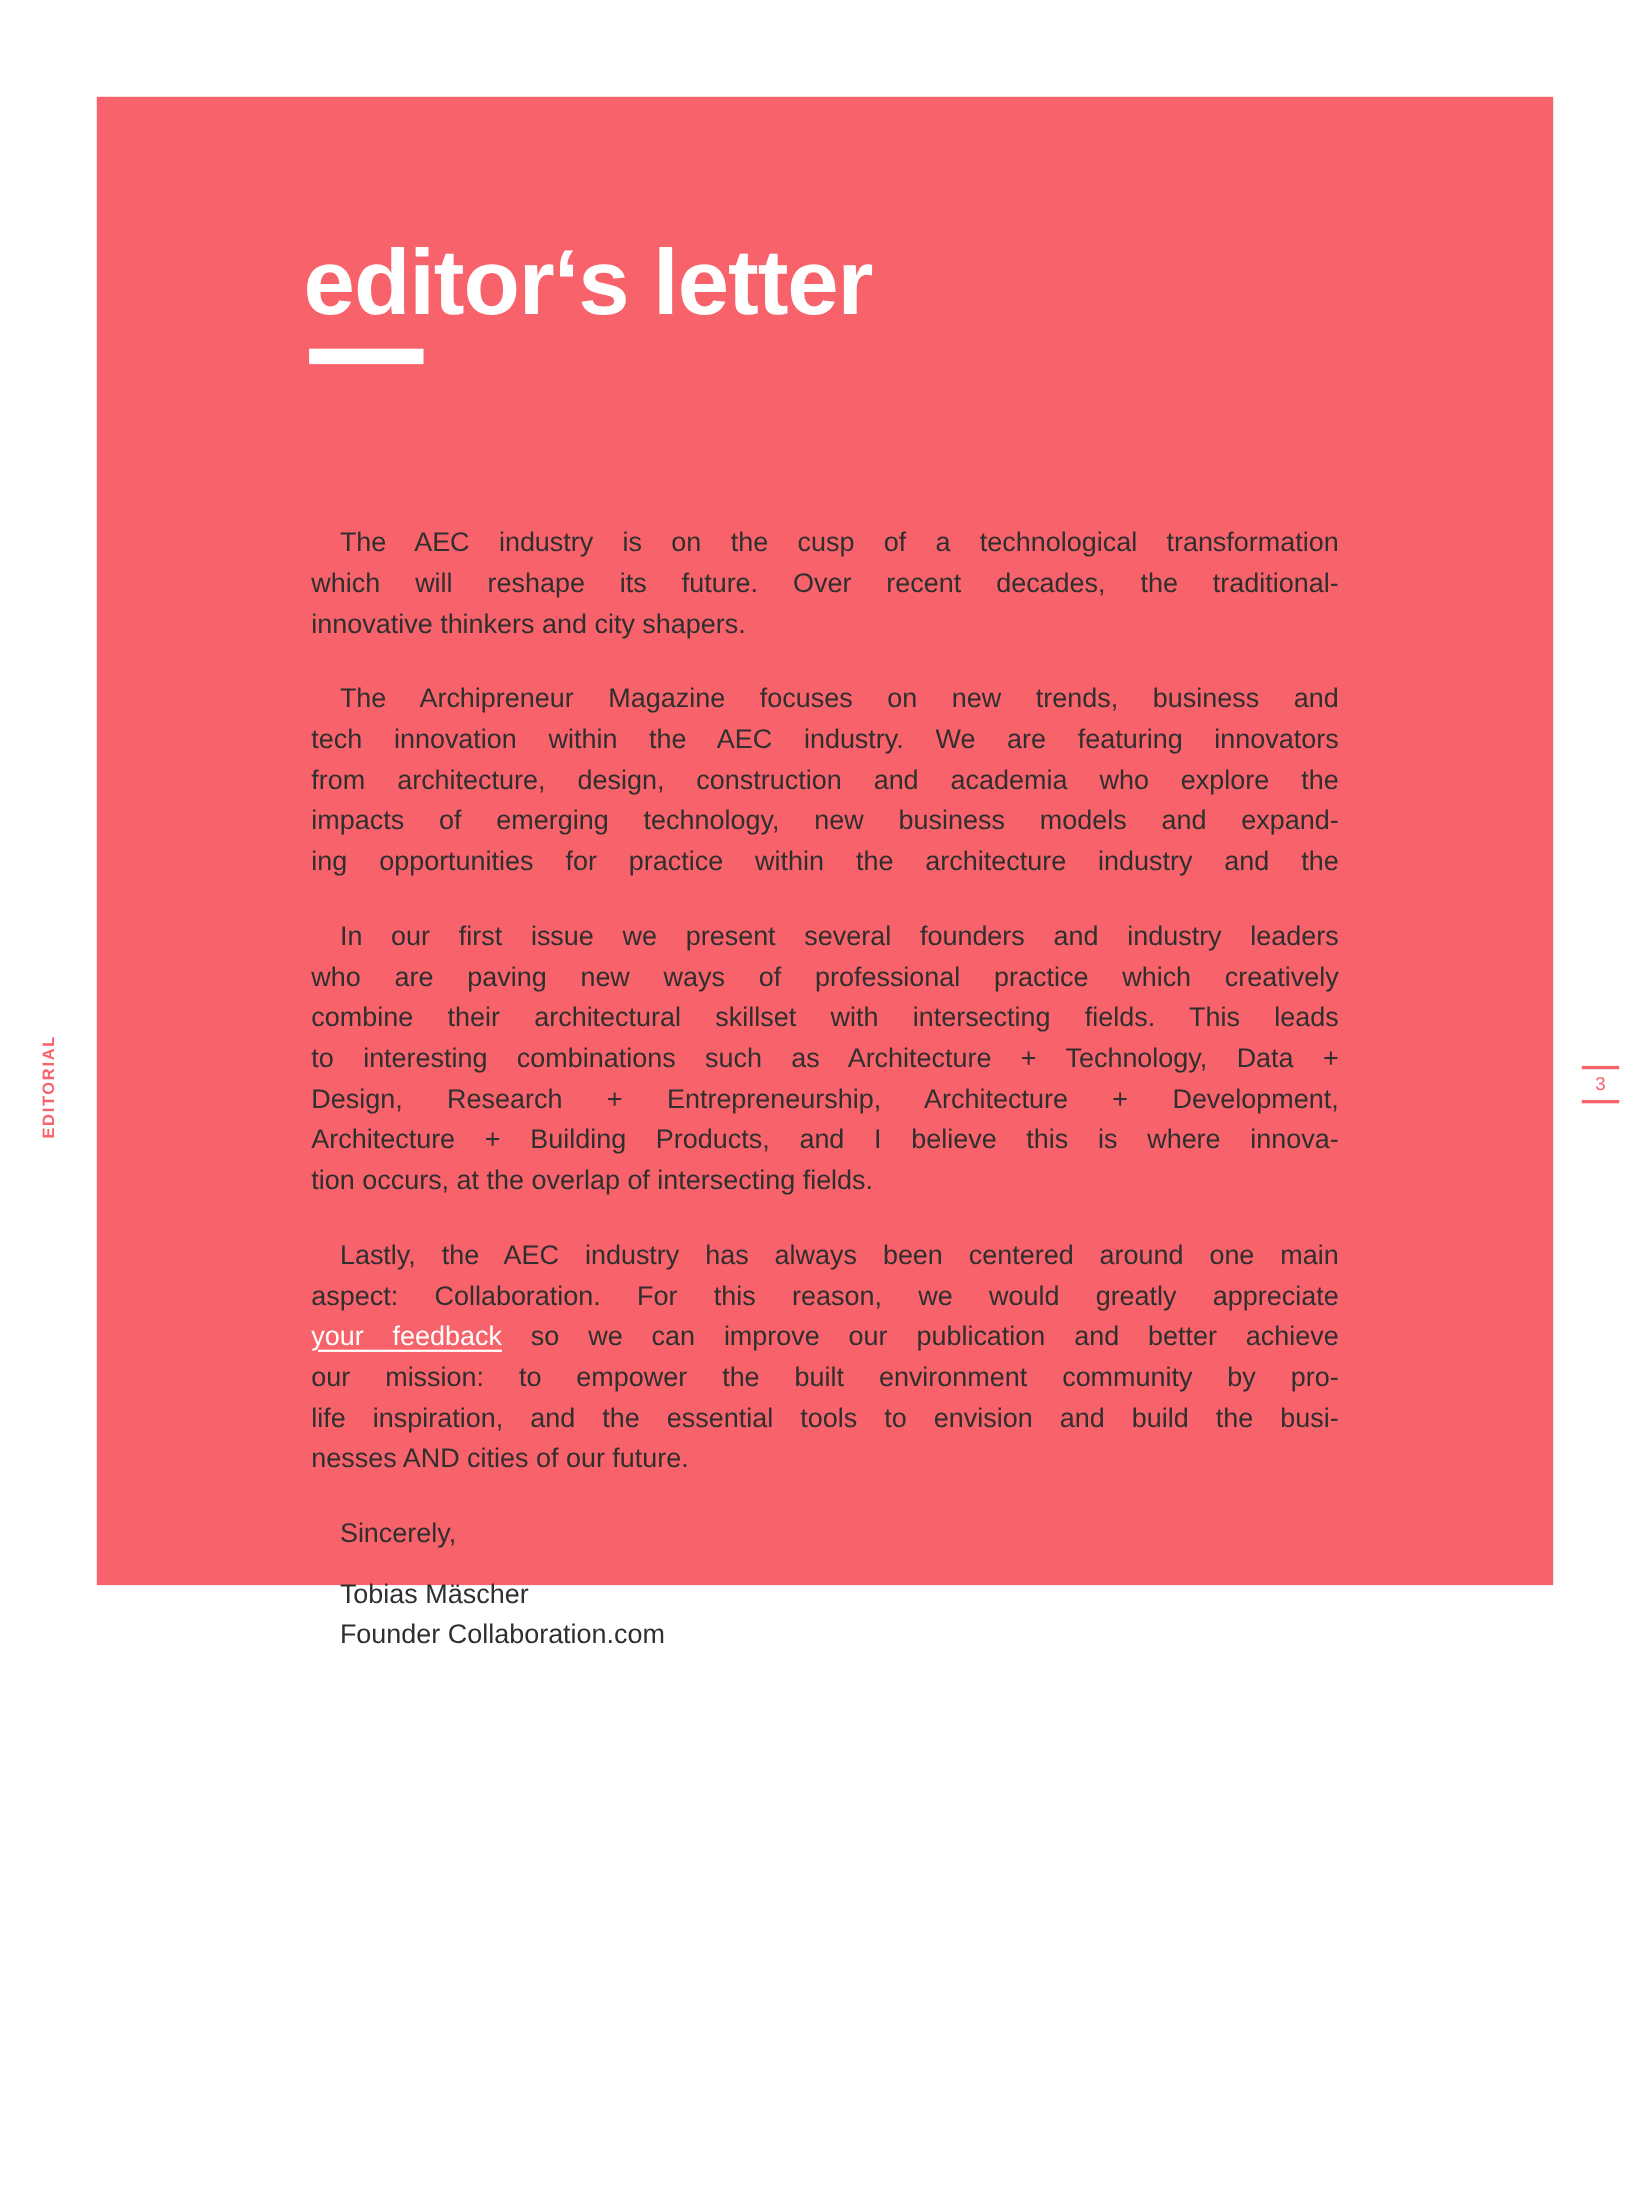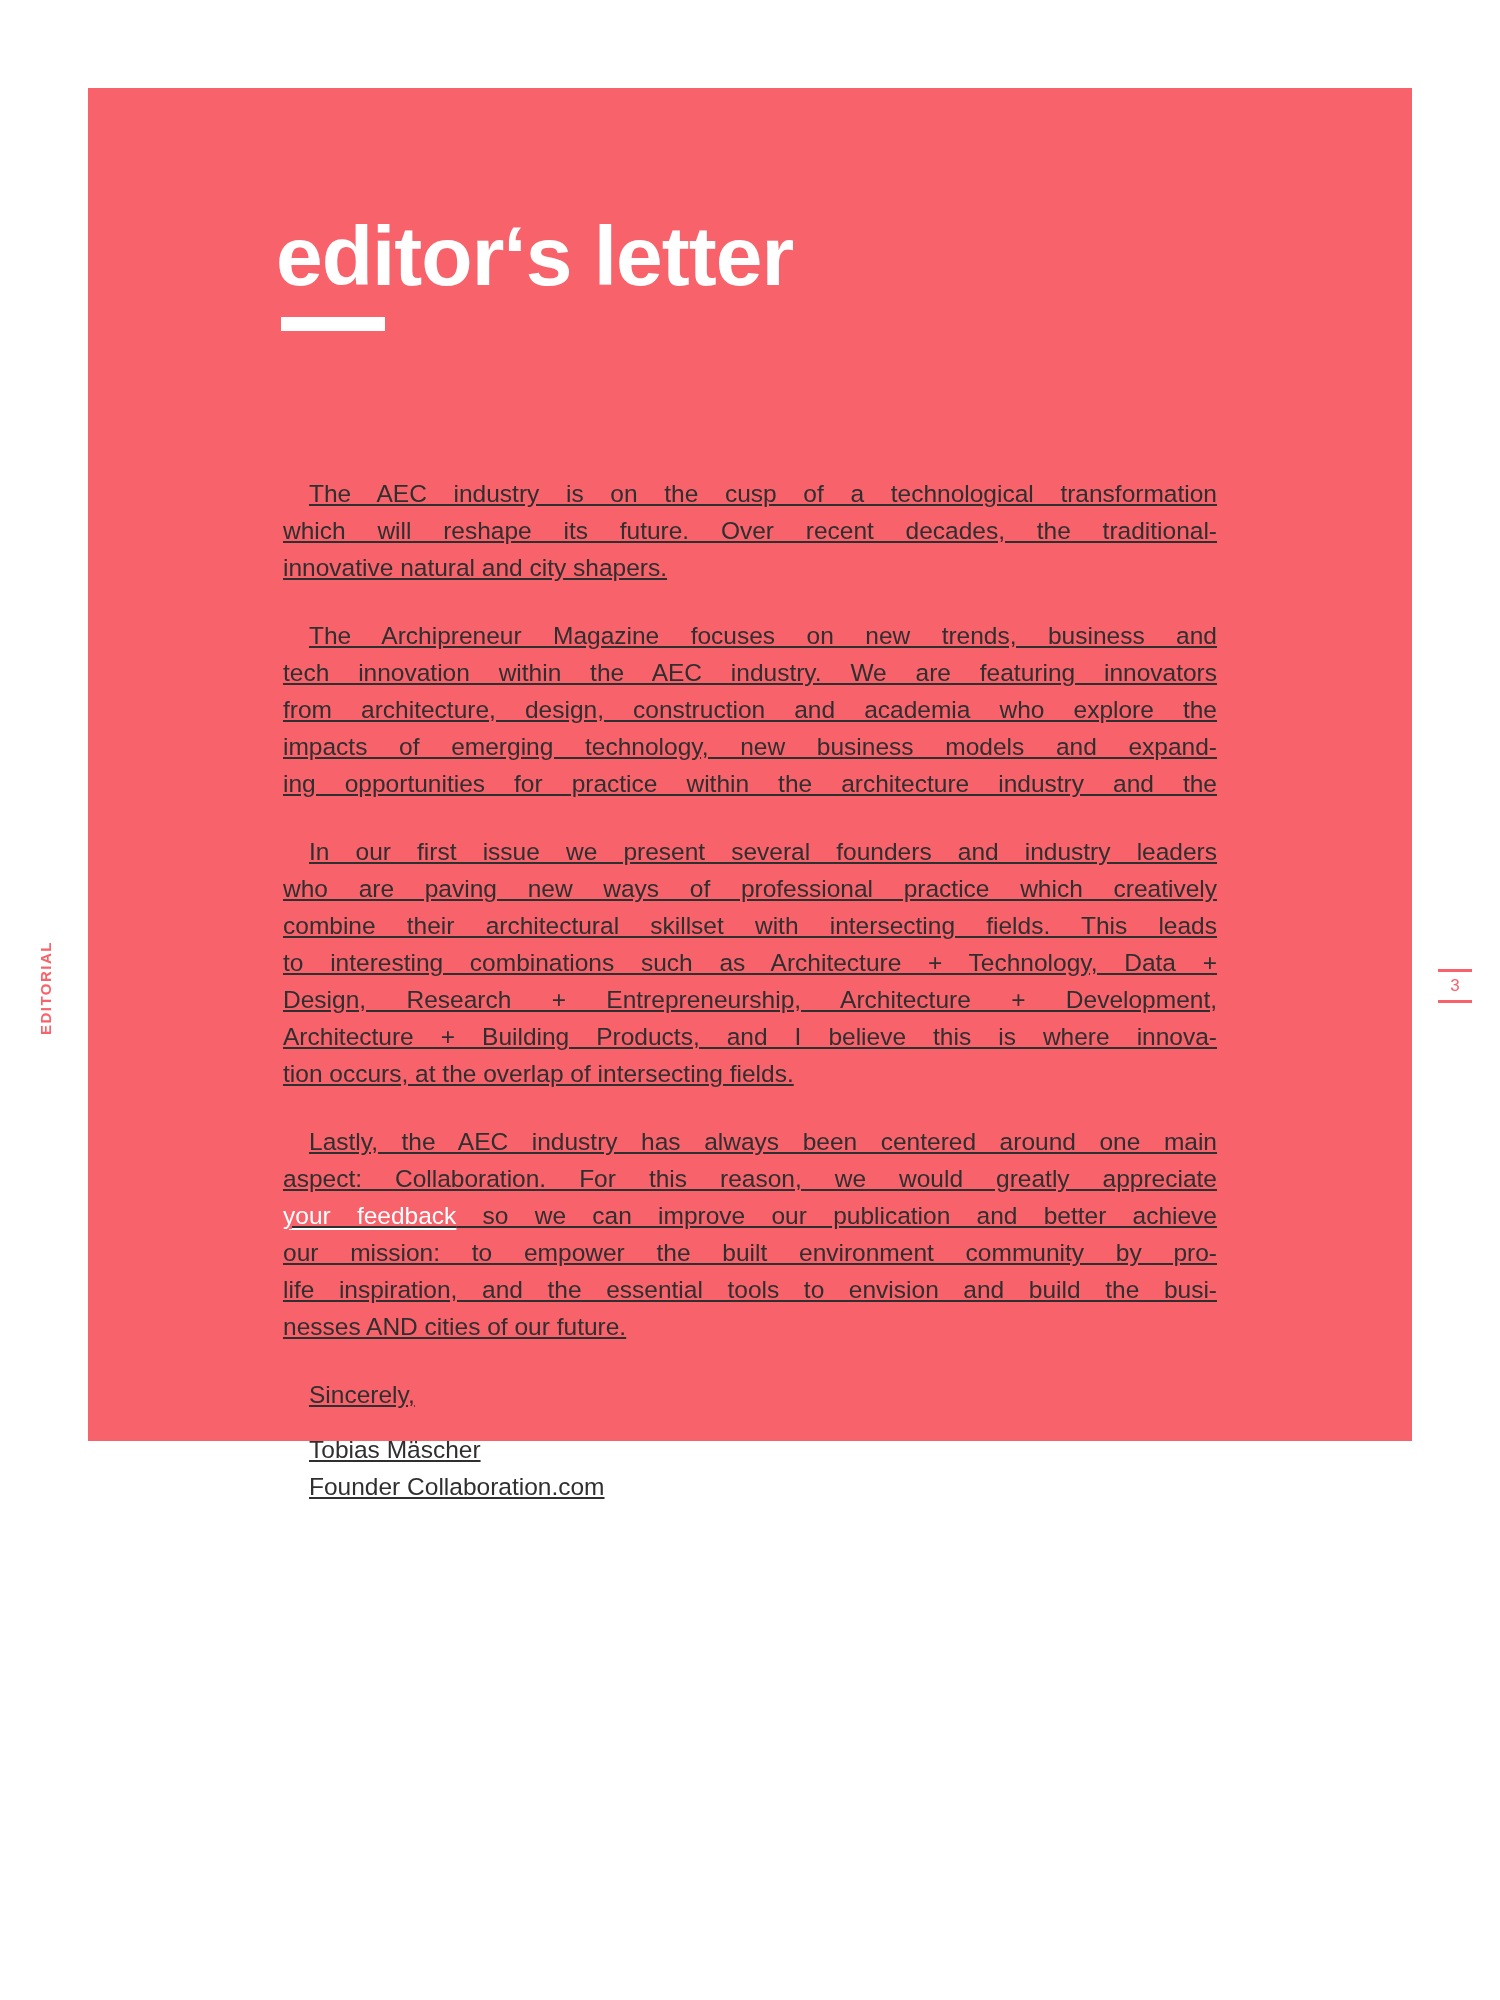--- a/index.html
+++ b/index.html
@@ -24,21 +24,21 @@
     letter-spacing:-1px;white-space:nowrap;
   }
   .title-dash{
     position:absolute;left:193px;top:229px;width:104px;height:14px;background:#fff;
   }
   .letter-column{
     position:absolute;left:195px;top:387px;width:934px;
     font-size:24.5px;line-height:37px;color:var(--ink);
   }
   .paragraph{margin:0 0 31px 0;}
-  .line{text-align:justify;text-align-last:justify;text-decoration:underline;}
+  .line{text-align:justify;text-align-last:justify;}
   .line.last{text-align:left;text-align-last:left;}
   .line.first{padding-left:26px;}
   .feedback-link{
     color:#fff;text-decoration:underline;
     text-decoration-thickness:2px;text-underline-offset:4px;
     cursor:pointer;
   }
   .closing-line{margin-top:6px;padding-left:26px;}
   .signature-block{margin-top:18px;padding-left:26px;}
   .side-label{
@@ -61,21 +61,21 @@
 
 <div class="red-block">
   <h1 class="title">editor‘s letter</h1>
   <div class="title-dash"></div>
 
   <div class="letter-column">
     <div id="paragraphs">
         <div class="paragraph">
           <div class="line first">The AEC industry is on the cusp of a technological transformation</div>
           <div class="line">which will reshape its future. Over recent decades, the traditional-</div>
-          <div class="line last">innovative natural and city shapers.</div>
+          <div class="line last">innovative thinkers and city shapers.</div>
         </div>
         <div class="paragraph">
           <div class="line first">The Archipreneur Magazine focuses on new trends, business and</div>
           <div class="line">tech innovation within the AEC industry. We are featuring innovators</div>
           <div class="line">from architecture, design, construction and academia who explore the</div>
           <div class="line">impacts of emerging technology, new business models and expand-</div>
           <div class="line">ing opportunities for practice within the architecture industry and the</div>
         </div>
         <div class="paragraph">
           <div class="line first">In our first issue we present several founders and industry leaders</div>

